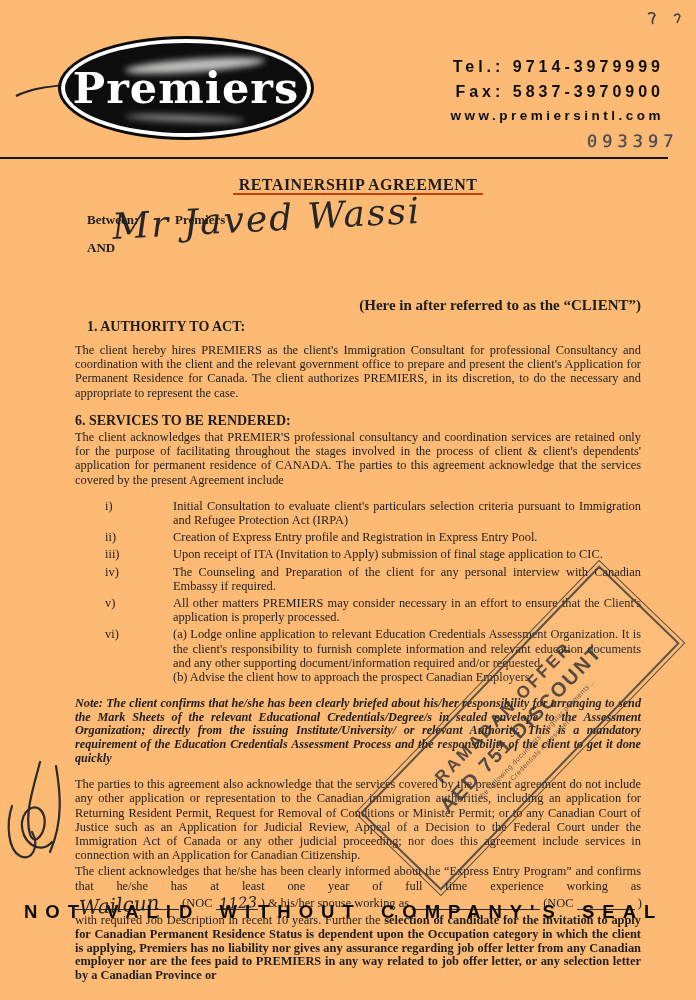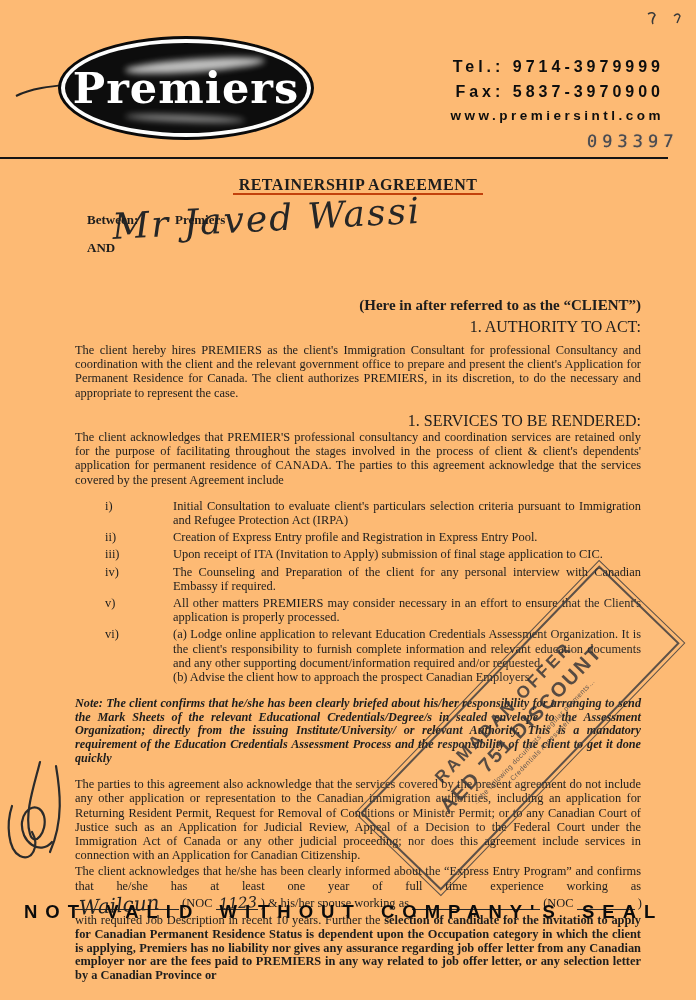--- a/index.html
+++ b/index.html
@@ -45,21 +45,21 @@
     font-size:12.4px; line-height:14.2px; text-align:justify;
   }
   .title-wrap { text-align:center; margin-top:10px; margin-bottom:18px; }
   .title {
     display:inline-block; font-weight:bold; font-size:16px; letter-spacing:.5px;
     border-bottom:2px solid #c2410c; padding:0 6px 1px 6px;
   }
   .party-row { display:flex; margin-left:12px; margin-bottom:14px; font-weight:bold; font-size:13px; }
   .party-row .lbl { width:88px; }
   .client-note { text-align:right; font-weight:bold; font-size:15px; margin:42px 0 4px 0; }
-  .sec-heading { font-weight:normal; font-size:16px; margin-top:8px; margin-left:12px; text-align:right; }
+  .sec-heading { font-weight:bold; font-size:14px; margin-top:8px; margin-left:12px; text-align:left; }
   .sec-heading.h2m { margin-top:14px; margin-left:0; }
   .para { margin-top:9px; }
   .para.tight { margin-top:2px; }
   .svc-list { margin-top:12px; padding-left:30px; }
   .svc-item { display:flex; margin-bottom:3px; }
   .svc-item .marker { width:68px; flex:none; }
   .svc-item .txt { flex:1; }
   .note-block { margin-top:13px; font-weight:bold; font-style:italic; font-size:12.2px; line-height:13.6px; }
   .closing1 { margin-top:12px; }
   .stretch-last { text-align-last:justify; }
@@ -146,21 +146,21 @@
 
     <div class="party-row">
       <span class="lbl">AND</span>
     </div>
 
     <div class="client-note">(Here in after referred to as the “CLIENT”)</div>
 
     <div class="sec-heading">1.   AUTHORITY TO ACT:</div>
     <p class="para">The client hereby hires PREMIERS as the client's Immigration Consultant for professional Consultancy and coordination with the client and the relevant government office to prepare and present the client's Application for Permanent Residence for Canada. The client authorizes PREMIERS, in its discretion, to do the necessary and appropriate to represent the case.</p>
 
-    <div class="sec-heading h2m">1.   SERVICES TO BE RENDERED:</div>
+    <div class="sec-heading h2m">6.   SERVICES TO BE RENDERED:</div>
     <p class="para tight">The client acknowledges that PREMIER'S professional consultancy and coordination services are retained only for the purpose of facilitating throughout the stages involved in the process of client &amp; client's dependents' application for permanent residence of CANADA. The parties to this agreement acknowledge that the services covered by the present Agreement include</p>
 
     <div class="svc-list">
       <div class="svc-item">
         <span class="marker">i)</span>
         <span class="txt">Initial Consultation to evaluate client's particulars selection criteria pursuant to Immigration and Refugee Protection Act (IRPA)</span>
       </div>
       <div class="svc-item">
         <span class="marker">ii)</span>
         <span class="txt">Creation of Express Entry profile and Registration in Express Entry Pool.</span>

